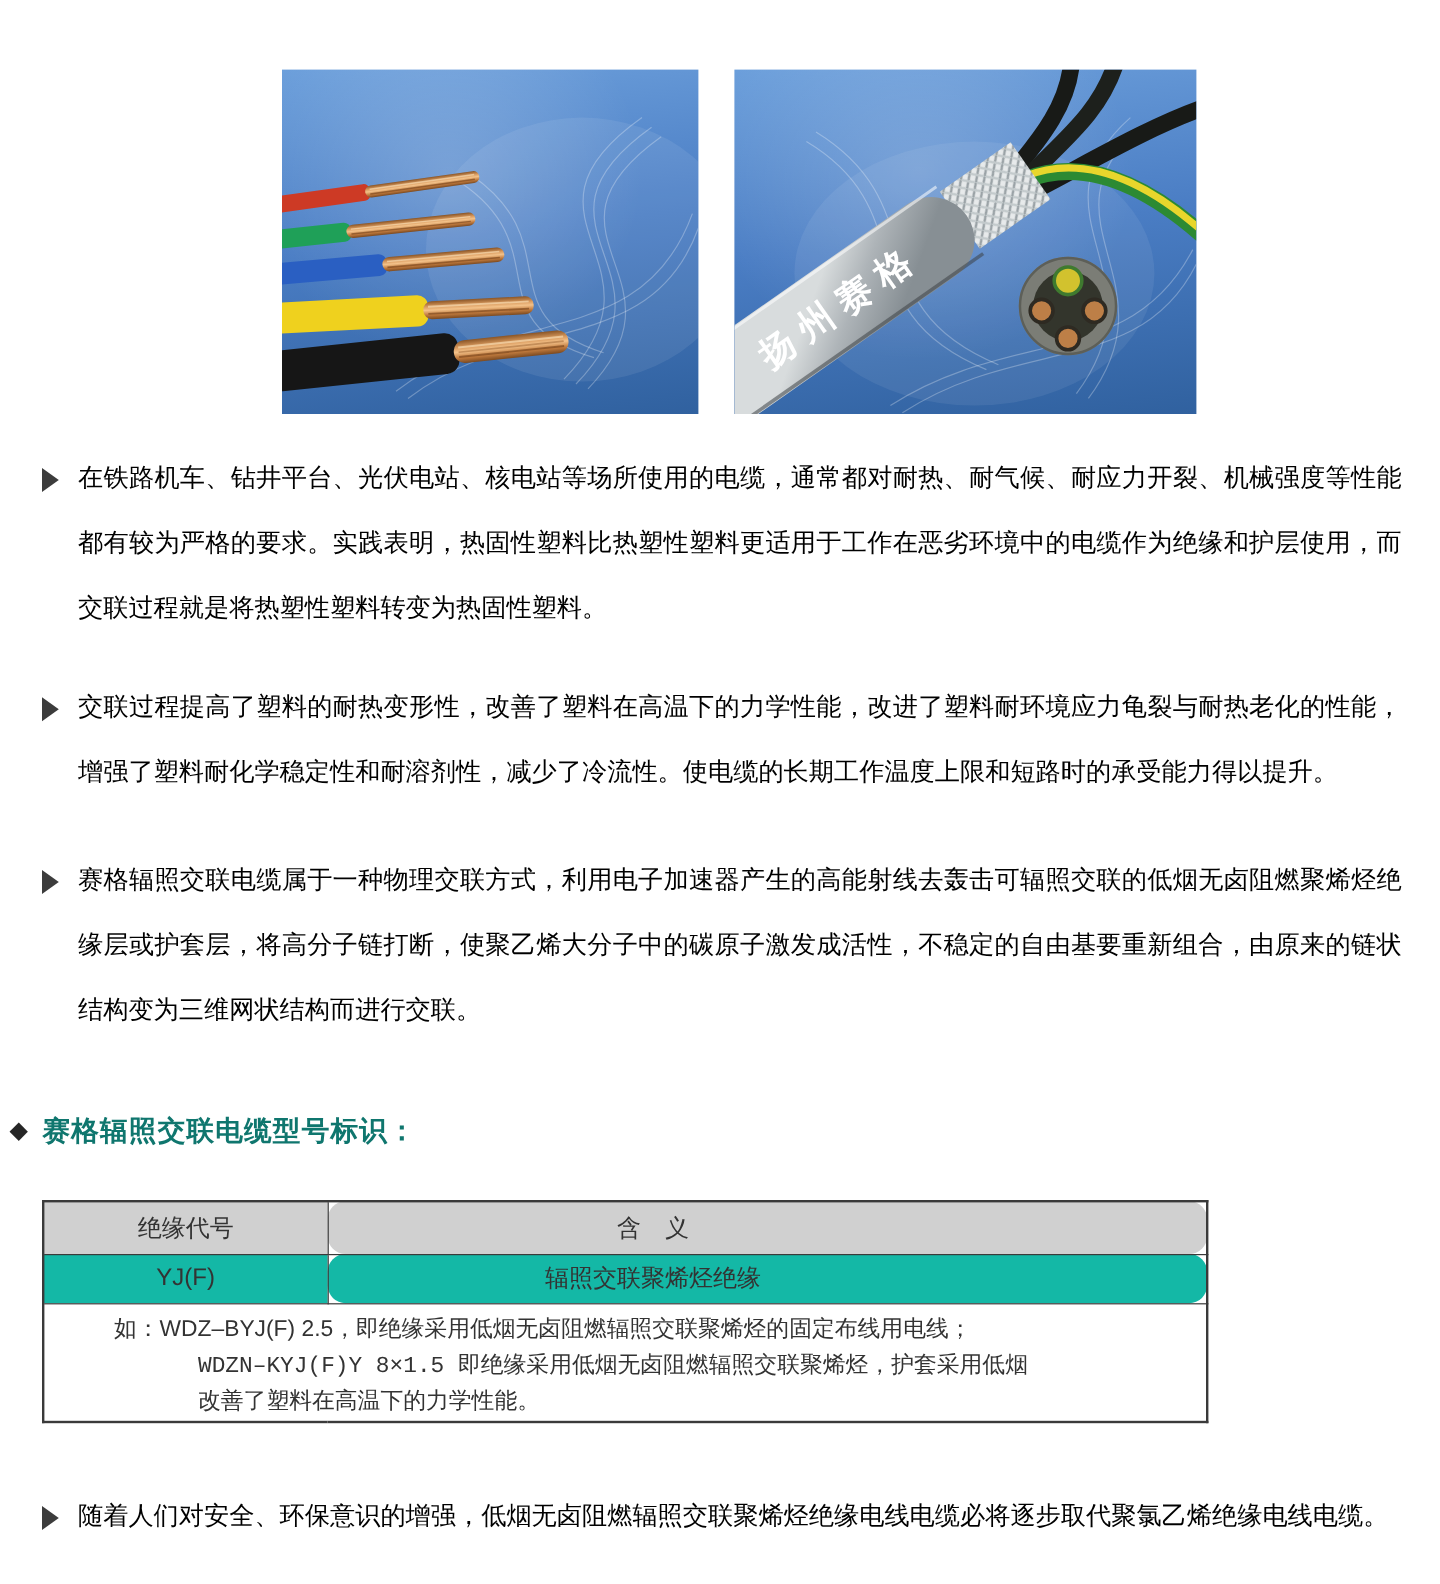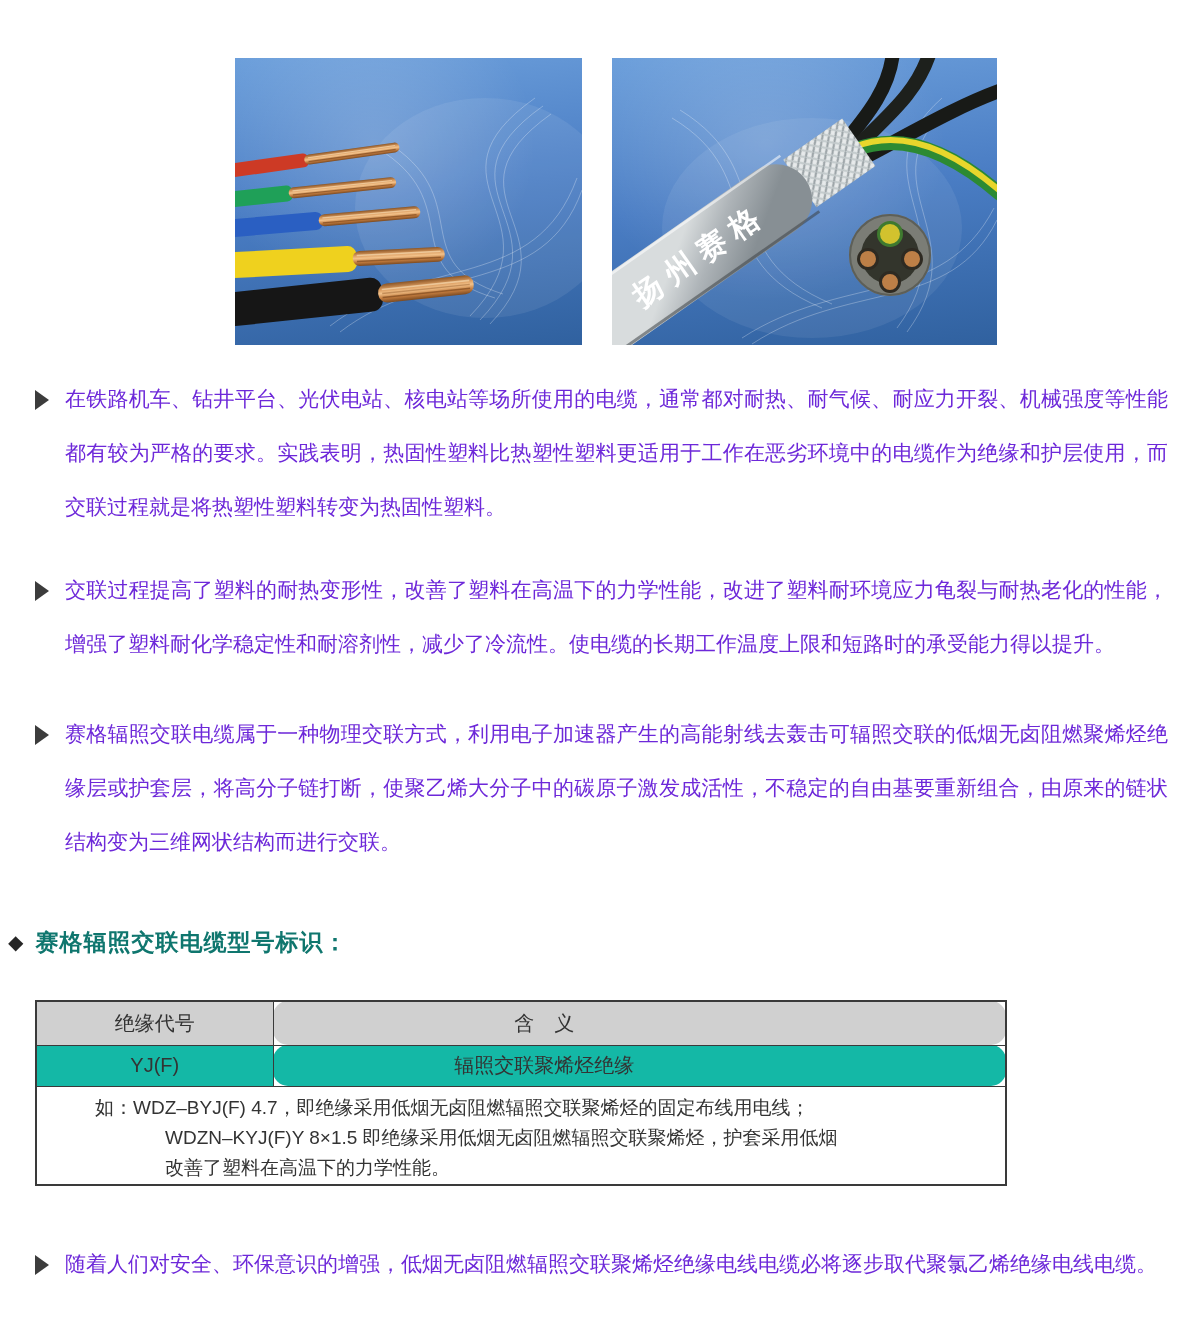--- a/index.html
+++ b/index.html
@@ -19,21 +19,21 @@
       radial-gradient(ellipse at 40% 30%, rgba(255,255,255,0.20), rgba(255,255,255,0) 55%),
       linear-gradient(173deg, #6c9fdb 0%, #4a7dc4 48%, #30619f 100%);
   }
   .photo.left  { width:347px; }
   .photo.right { width:385px; }
   .photo svg { position:absolute; inset:0; }
 
   
   .para {
     position:absolute; left:35px; width:1133px; padding-left:30px;
-    font-size:21px; line-height:54px; text-align:justify; color:#6d28d9;
+    font-size:21px; line-height:54px; text-align:justify; color:#000000;
   }
   .tri {
     position:absolute; left:0; top:18px; width:0; height:0;
     border-left:14px solid #3c3c3c;
     border-top:10px solid transparent; border-bottom:10px solid transparent;
   }
   .p1 { top:372px; } .p2 { top:563px; } .p3 { top:707px; } .p4 { top:1237px; }
 
   
   .section-head {
@@ -54,21 +54,21 @@
   }
   table.spec { border:2px solid #3a3a3a; }
   td.col-code    { width:237px; }
   tr.hdr td      { background:#d0d0d0; height:44px; }
   tr.val td      { height:41px; background:#14b8a6; }
   td.meaning-cell{ padding-right:190px;border-radius:15px; }
   tr.note td {
     height:99px; text-align:left; vertical-align:top;
     padding:6px 10px 0 58px; font-size:19px; line-height:30px;
   }
-  .note-line.indent { margin-left:70px; }
+  .note-line.indent { margin-left:70px;font-family:Liberation Mono, monospace; }
 </style>
 </head>
 <body>
 
 <div class="page">
 
   <div class="hero">
 
     <div class="photo left">
       <svg width="347" height="287" viewBox="0 0 347 287">
@@ -206,21 +206,21 @@
         <tr class="hdr">
       <td class="col-code">绝缘代号</td>
       <td class="meaning-cell">含　义</td>
     </tr>
     <tr class="val">
       <td class="col-code">YJ(F)</td>
       <td class="meaning-cell">辐照交联聚烯烃绝缘</td>
     </tr>
     <tr class="note">
       <td colspan="2">
-        <div class="note-line">如：WDZ–BYJ(F) 4.7，即绝缘采用低烟无卤阻燃辐照交联聚烯烃的固定布线用电线；</div>
+        <div class="note-line">如：WDZ–BYJ(F) 2.5，即绝缘采用低烟无卤阻燃辐照交联聚烯烃的固定布线用电线；</div>
         <div class="note-line indent">WDZN–KYJ(F)Y 8×1.5 即绝缘采用低烟无卤阻燃辐照交联聚烯烃，护套采用低烟</div>
         <div class="note-line indent">改善了塑料在高温下的力学性能。</div>
       </td>
     </tr>
   </tbody>
     </table>
 
   <div class="para p4">
     <span class="tri"></span>
     <span>随着人们对安全、环保意识的增强，低烟无卤阻燃辐照交联聚烯烃绝缘电线电缆必将逐步取代聚氯乙烯绝缘电线电缆。</span>

